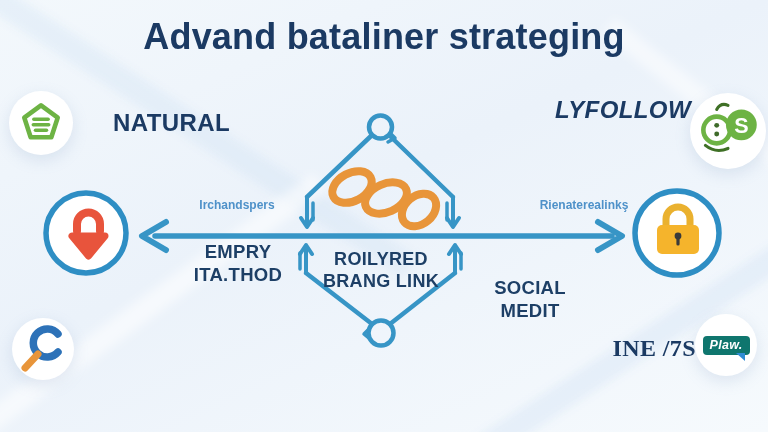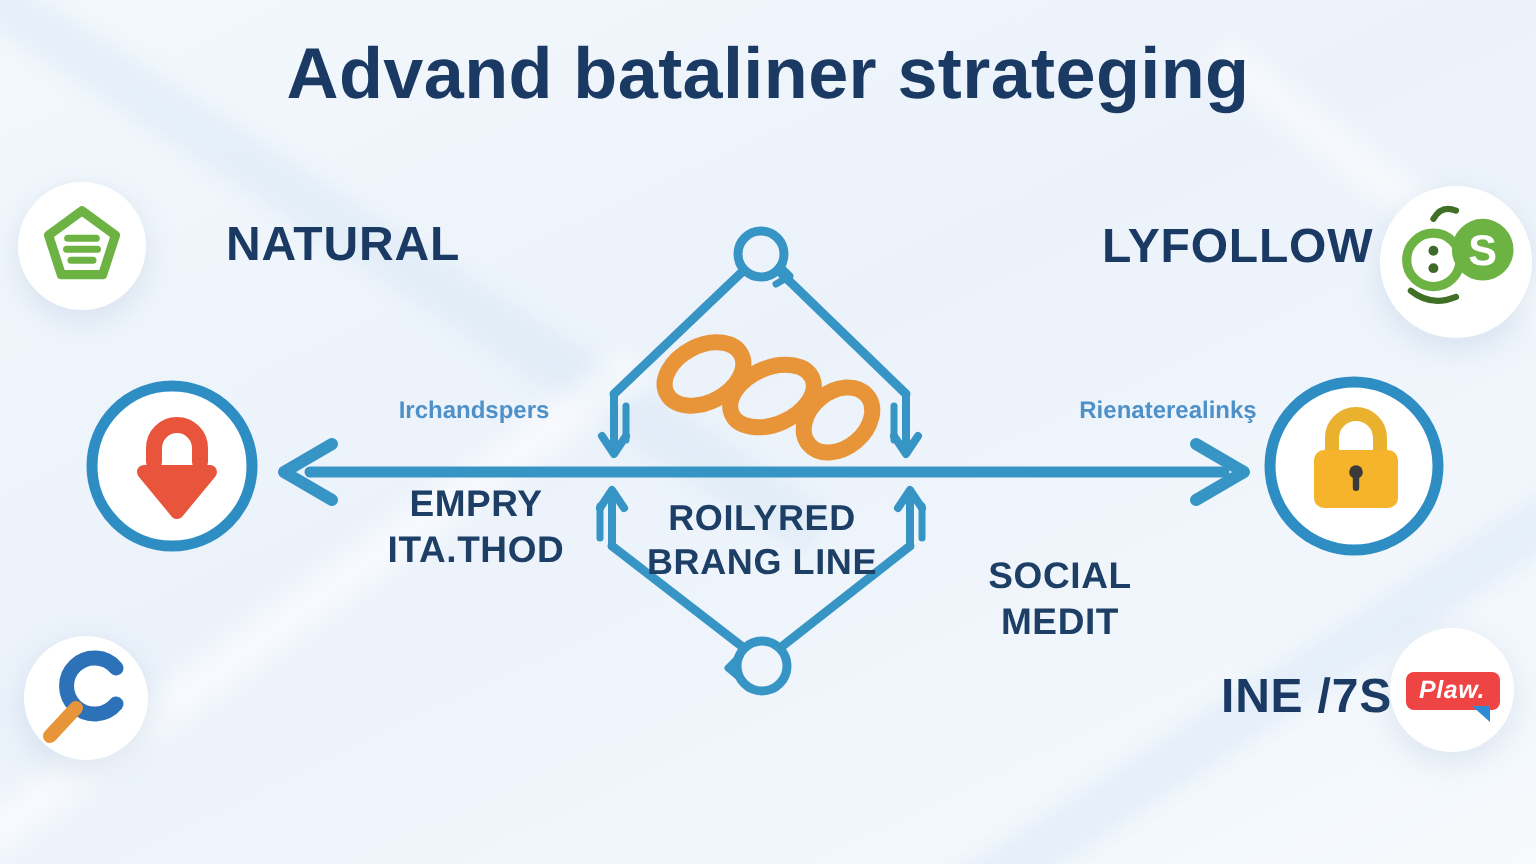--- a/index.html
+++ b/index.html
@@ -17,30 +17,30 @@
   .cap{position:absolute;z-index:2;font-size:12px;font-weight:700;color:#4e91c9;text-align:center;}
   .cap-left{left:158px;top:198px;width:158px;}
   .cap-right{left:452px;top:198px;width:168px;padding-left:48px;}
   .sub{position:absolute;z-index:2;font-size:18.5px;font-weight:800;color:#1d3f66;
        text-align:center;line-height:23px;letter-spacing:.3px;}
   .sub-left{left:172px;top:240px;width:132px;}
   .sub-right{left:464px;top:240px;width:132px;margin-top:36px;}
   .sub-center{left:306px;top:248px;width:150px;font-size:18px;line-height:22px;}
   .corner-label{position:absolute;z-index:2;font-size:24px;font-weight:800;color:#1b3a63;letter-spacing:.4px;margin-left:20px;}
   .lbl-tl{left:93px;top:109px;}
-  .lbl-tr{left:531px;top:110px;width:140px;text-align:left;}
+  .lbl-tr{left:531px;top:96px;width:140px;text-align:right;font-style:italic;}
   .lbl-bl{left:93px;top:334px;}
-  .lbl-br{left:556px;top:335px;width:120px;text-align:right;}
+  .lbl-br{left:556px;top:335px;width:120px;text-align:right;font-family:Liberation Serif, serif;}
   .badge{position:absolute;z-index:3;background:#fff;border-radius:50%;
          box-shadow:0 5px 16px rgba(120,150,190,.20);display:flex;align-items:center;justify-content:center;}
   .badge-tl{left:9px;top:91px;width:64px;height:64px;}
   .badge-tr{left:690px;top:93px;width:76px;height:76px;}
   .badge-bl{left:12px;top:318px;width:62px;height:62px;}
   .badge-br{left:695px;top:314px;width:62px;height:62px;}
-  .bubble{position:relative;background:#ef4444;border-radius:4px;padding:2px 7px 3px 7px;
+  .bubble{position:relative;background:#0f766e;border-radius:4px;padding:2px 7px 3px 7px;
           color:#fff;font-size:12.5px;font-weight:800;font-style:italic;letter-spacing:.3px;}
   .bubble-tail{position:absolute;right:5px;bottom:-6px;width:0;height:0;
                border-left:9px solid transparent;border-top:8px solid #2f8cd4;}
 </style>
 </head>
 <body>
 
 <div class="stage">
 
   <div class="ribbon r1"></div>
@@ -103,21 +103,21 @@
 
   <div class="cap cap-left">Irchandspers</div>
   <div class="cap cap-right">Rienaterealinkş</div>
 
   <div class="sub sub-left">
     <div>EMPRY</div>
     <div>ITA.THOD</div>
   </div>
   <div class="sub sub-center">
     <div>ROILYRED</div>
-    <div>BRANG LINE</div>
+    <div>BRANG LINK</div>
   </div>
   <div class="sub sub-right">
     <div>SOCIAL</div>
     <div>MEDIT</div>
   </div>
 
   <div class="corner-label lbl-tl">NATURAL</div>
   <div class="corner-label lbl-tr">LYFOLLOW</div>
   <div class="corner-label lbl-br">INE /7S</div>
 

